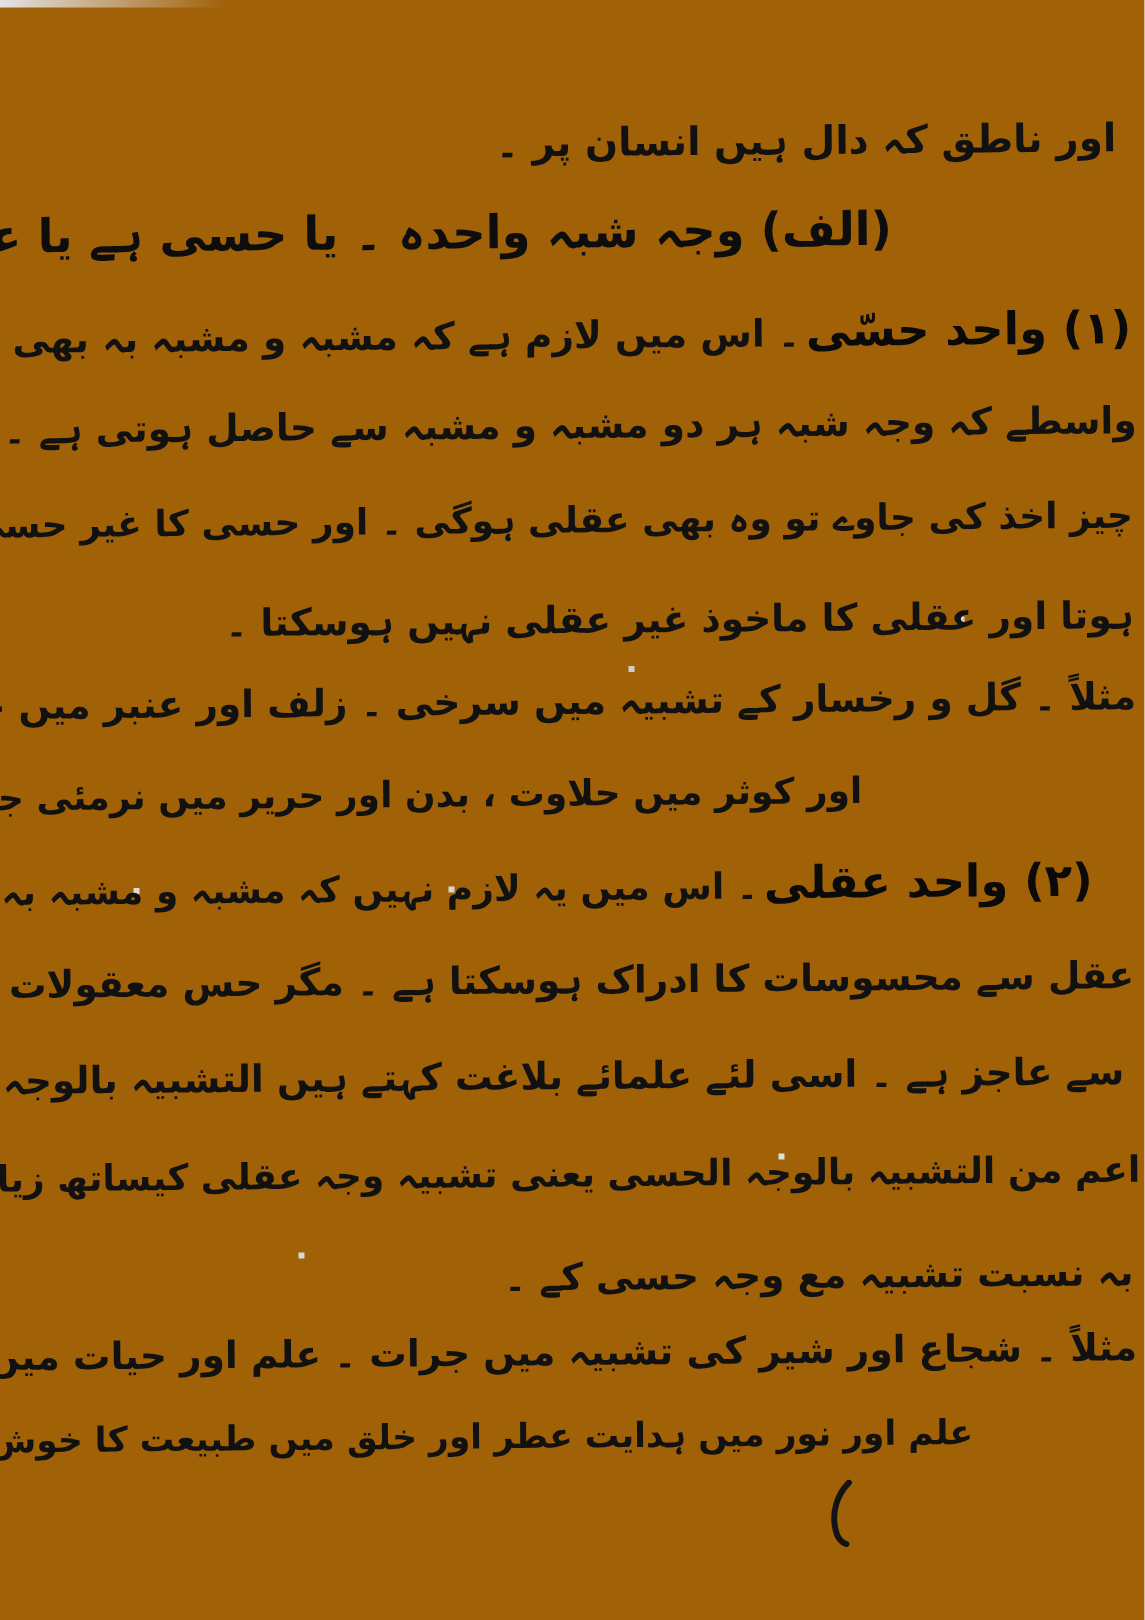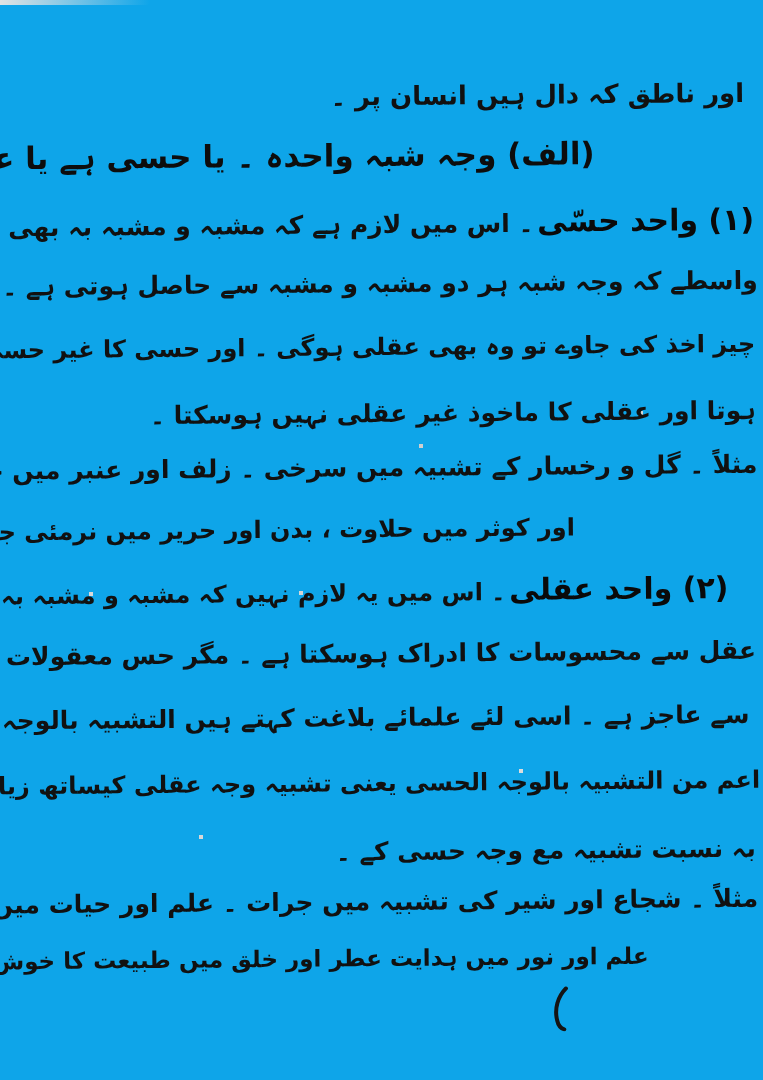--- a/index.html
+++ b/index.html
@@ -5,21 +5,21 @@
 <style>
   html, body {
     margin: 0;
     padding: 0;
     background: #ffffff;
   }
   .page {
     position: relative;
     width: 763px;
     height: 1080px;
-    background: #0ea5e9;
+    background: #a16207;
     overflow: hidden;
     direction: rtl;
     font-family: "DejaVu Sans", sans-serif;
   }
   .scan-layer {
     position: absolute;
     inset: 0;
     transform: rotate(-0.5deg);
     transform-origin: 50% 50%;
   }

